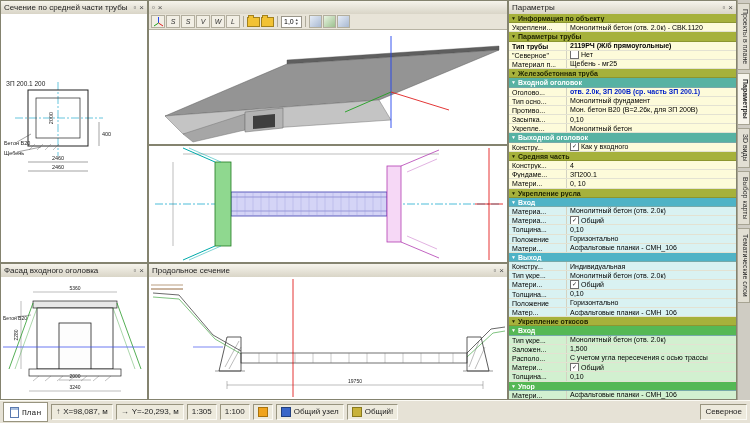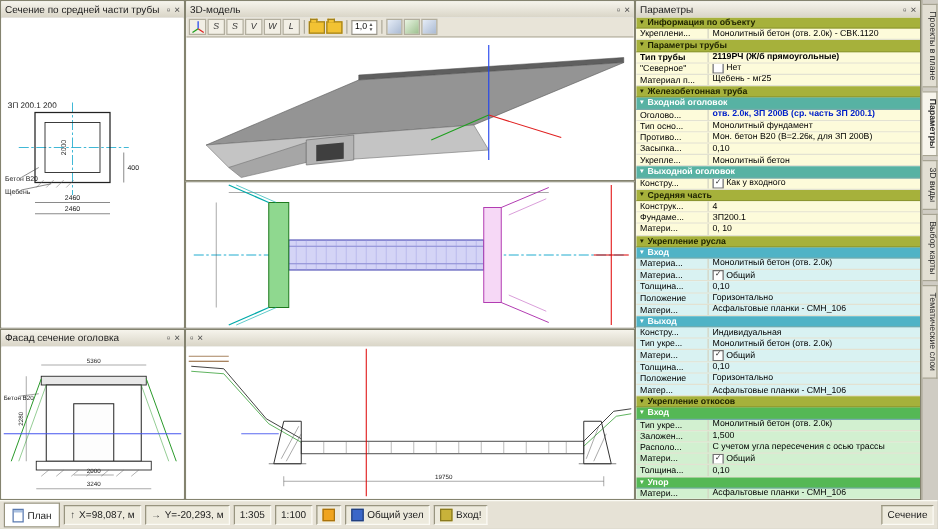--- a/index.html
+++ b/index.html
@@ -51,21 +51,21 @@
   #vtabs{position:absolute;left:737px;top:0;width:13px;height:400px;background:#cfccc3;border-left:1px solid #a7a493;box-sizing:border-box;}
   .vtab{writing-mode:vertical-rl;font-size:7px;color:#2a2a2a;background:#e2dfd3;border:1px solid #a7a493;border-left:none;
         padding:5px 0;margin:3px 0 0 0;white-space:nowrap;text-align:center;width:12px;box-sizing:border-box;}
   .vtab.active{background:#f7f5ec;font-weight:bold;}
 
   
   #statusbar{position:absolute;left:0;top:400px;width:750px;height:23px;background:#e6e2d6;border-top:1px solid #fbfaf4;
              display:flex;align-items:center;gap:3px;padding:0 3px;box-sizing:border-box;font-size:8px;color:#1d1d1d;}
   .scell{border:1px solid;border-color:#98947f #fbfaf4 #fbfaf4 #98947f;background:#edeadd;height:16px;line-height:14px;
          padding:0 4px;display:flex;align-items:center;gap:3px;box-sizing:border-box;white-space:nowrap;}
-  .plantab{background:#fff;border:1px solid #98947f;height:20px;display:flex;align-items:center;gap:3px;padding:0 6px;box-sizing:border-box;}
+  .plantab{background:#fff;border:1px solid #98947f;height:20px;display:flex;align-items:center;gap:3px;padding:0 6px;box-sizing:border-box;font-family:Liberation Mono, monospace;}
   .pticon{width:7px;height:9px;background:#fff;border:1px solid #5a7ab0;box-shadow:inset 0 2px 0 #aac0e0;}
   .arr{color:#333;font-size:8px;}
   .mic{width:8px;height:8px;background:#f0a41e;border:1px solid #a9730d;flex:0 0 auto;}
   .nic{width:8px;height:8px;background:#3a66c8;border:1px solid #23407e;flex:0 0 auto;}
   .lic{width:8px;height:8px;background:#c8b23a;border:1px solid #8a7a1e;flex:0 0 auto;}
   .spacer{flex:1;}
 </style>
 </head>
 <body>
 
@@ -108,21 +108,20 @@
         <line x1="27" y1="148" x2="87" y2="148" stroke="#444" stroke-width="0.5"></line>
         <text x="57" y="146" font-size="5.5" text-anchor="middle">2460</text>
         <line x1="27" y1="157" x2="87" y2="157" stroke="#444" stroke-width="0.5"></line>
         <text x="57" y="155" font-size="5.5" text-anchor="middle">2460</text>
       </svg>
     </div>
   </div>
 
   <div class="panel" style="left:148px;top:0;width:360px;height:145px;">
     <div class="ptitle">
-      <span class="t">3D-модель</span>
       <span class="wicons">
         <span>▫</span>
         <span>×</span>
       </span>
     </div>
     <div class="pbody">
       <div class="toolbar">
         <span class="tbtn">
           <svg width="11" height="11" viewBox="0 0 11 11">
             <line x1="5.5" y1="1" x2="5.5" y2="7" stroke="#2244ee" stroke-width="1"></line>
@@ -214,21 +213,21 @@
         <line x1="258" y1="90" x2="288" y2="103" stroke="#b23cb2" stroke-width="0.4"></line>
 
         <line x1="340" y1="2" x2="340" y2="114" stroke="#e00000" stroke-width="0.8"></line>
         <line x1="326" y1="58" x2="354" y2="58" stroke="#e00000" stroke-width="0.8"></line>
       </svg>
     </div>
   </div>
 
   <div class="panel" style="left:0;top:263px;width:148px;height:137px;">
     <div class="ptitle">
-      <span class="t">Фасад сечение оголовка</span>
+      <span class="t">Фасад входного оголовка</span>
       <span class="wicons">
         <span>▫</span>
         <span>×</span>
       </span>
     </div>
     <div class="pbody">
       <svg width="146" height="122" viewBox="0 0 146 122" style="display:block">
 
         <line x1="32" y1="15" x2="116" y2="15" stroke="#555" stroke-width="0.4"></line>
         <text x="74" y="13" font-size="5" text-anchor="middle">5360</text>
@@ -263,20 +262,21 @@
         <line x1="58" y1="103" x2="90" y2="103" stroke="#555" stroke-width="0.4"></line>
         <text x="74" y="101" font-size="5" text-anchor="middle">2000</text>
         <line x1="28" y1="114" x2="120" y2="114" stroke="#555" stroke-width="0.4"></line>
         <text x="74" y="112" font-size="5" text-anchor="middle">3240</text>
       </svg>
     </div>
   </div>
 
   <div class="panel" style="left:148px;top:263px;width:360px;height:137px;">
     <div class="ptitle">
+      <span class="t">Продольное сечение</span>
       <span class="wicons">
         <span>▫</span>
         <span>×</span>
       </span>
     </div>
     <div class="pbody">
       <svg width="358" height="122" viewBox="0 0 358 122" style="display:block">
 
         <line x1="2" y1="8" x2="34" y2="8" stroke="#8a5a2a" stroke-width="0.6"></line>
         <line x1="2" y1="12" x2="34" y2="12" stroke="#8a5a2a" stroke-width="0.9"></line>
@@ -600,21 +600,21 @@
     </div>
     <div class="scell">
       <span class="mic"></span>
     </div>
     <div class="scell">
       <span class="nic"></span>
       <span>Общий узел</span>
     </div>
     <div class="scell">
       <span class="lic"></span>
-      <span>Вход!</span>
+      <span>Общий!</span>
     </div>
     <div class="spacer"></div>
     <div class="scell">
-      <span>Сечение</span>
+      <span>Северное</span>
     </div>
   </div>
 
 </div>
 
 </body></html>

